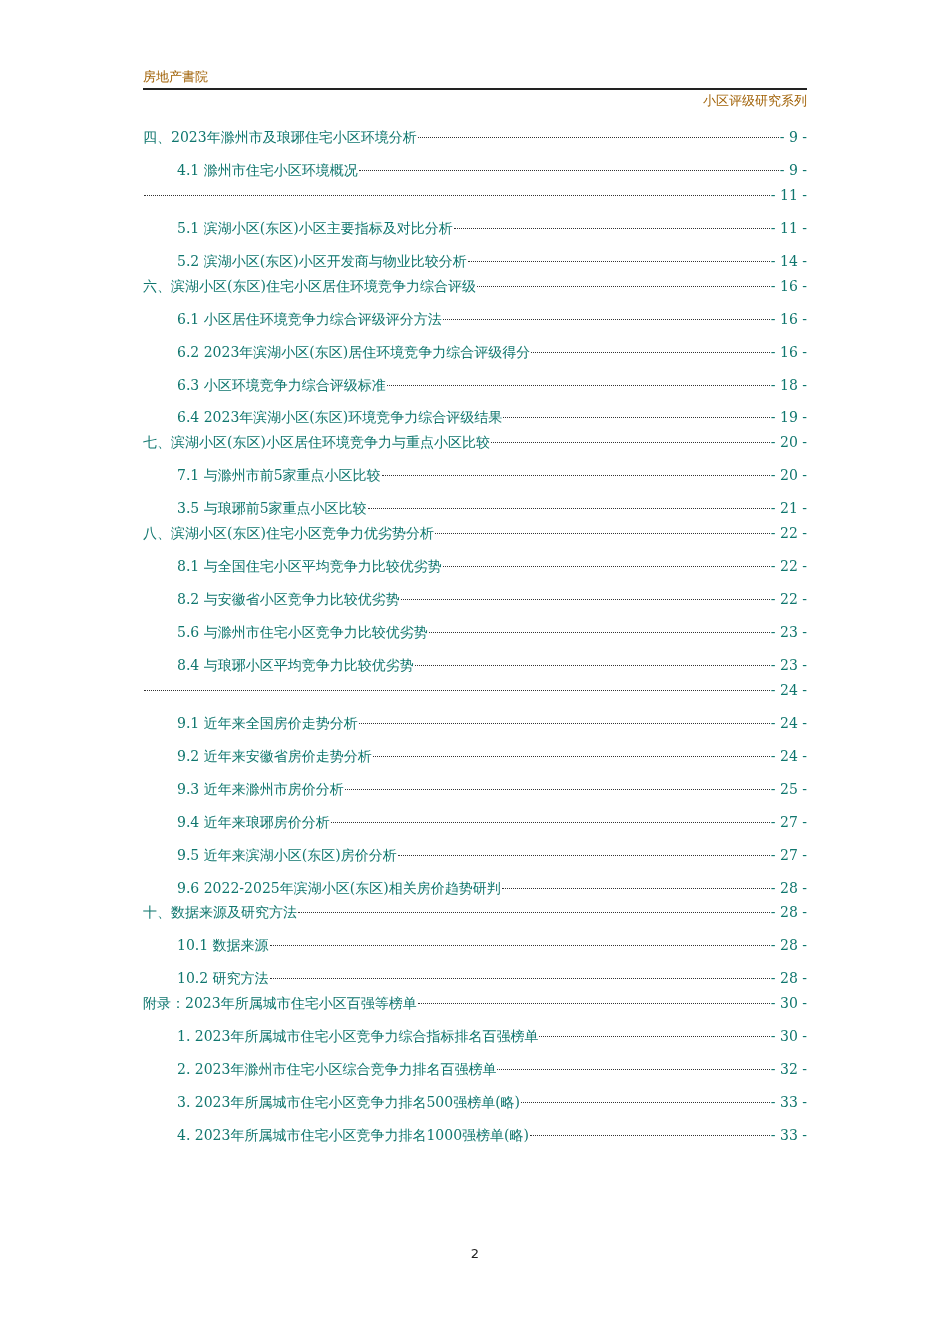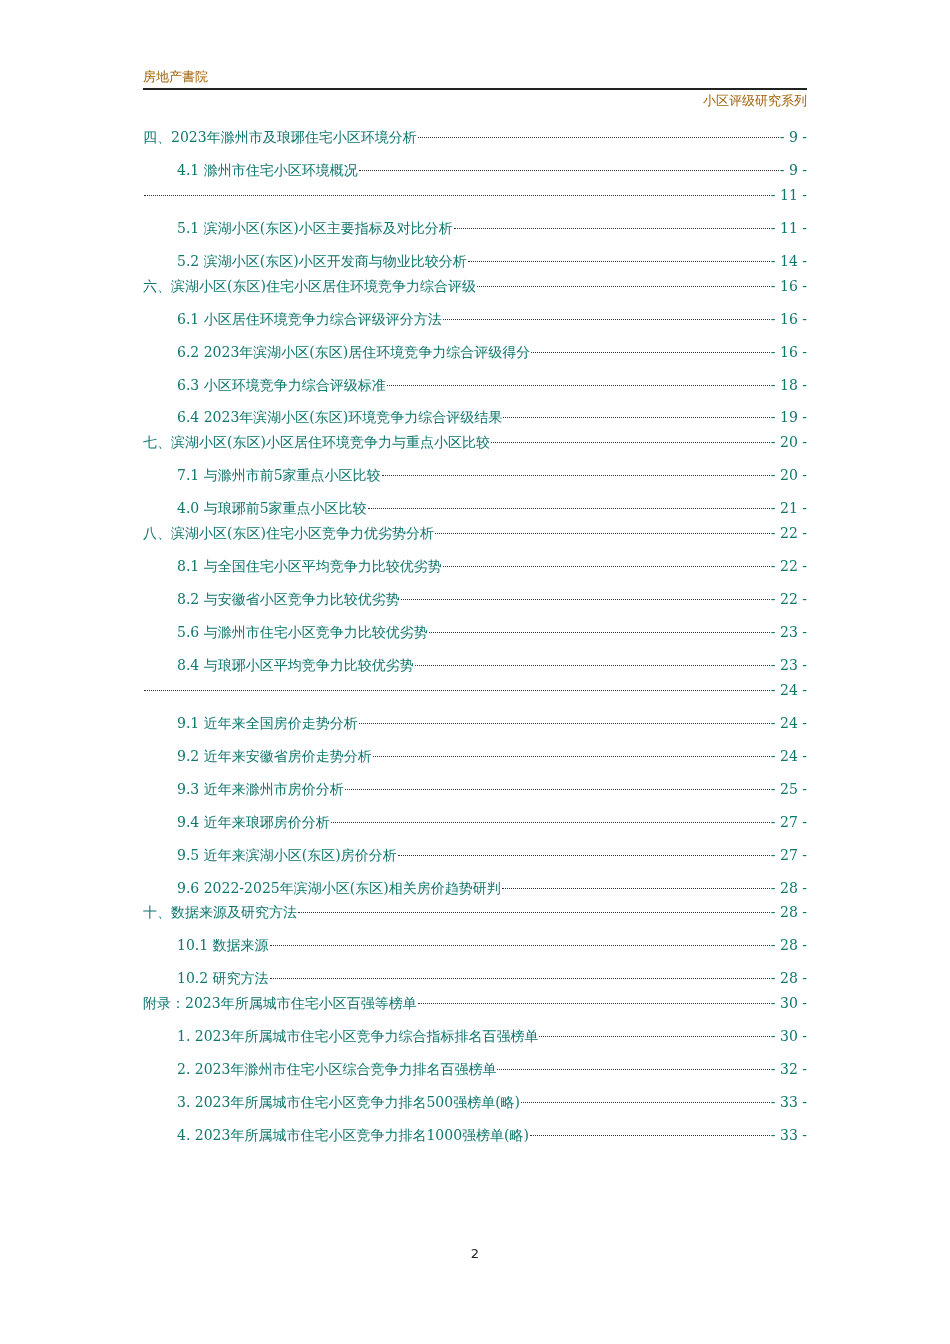--- a/index.html
+++ b/index.html
@@ -90,21 +90,21 @@
       <span class="title">七、滨湖小区(东区)小区居住环境竞争力与重点小区比较</span>
       <span class="leader"></span>
       <span class="page">- 20 -</span>
     </div>
     <div class="toc-row level2">
       <span class="title">7.1 与滁州市前5家重点小区比较</span>
       <span class="leader"></span>
       <span class="page">- 20 -</span>
     </div>
     <div class="toc-row level2">
-      <span class="title">4.0 与琅琊前5家重点小区比较</span>
+      <span class="title">3.5 与琅琊前5家重点小区比较</span>
       <span class="leader"></span>
       <span class="page">- 21 -</span>
     </div>
     <div class="toc-row level1">
       <span class="title">八、滨湖小区(东区)住宅小区竞争力优劣势分析</span>
       <span class="leader"></span>
       <span class="page">- 22 -</span>
     </div>
     <div class="toc-row level2">
       <span class="title">8.1 与全国住宅小区平均竞争力比较优劣势</span>

